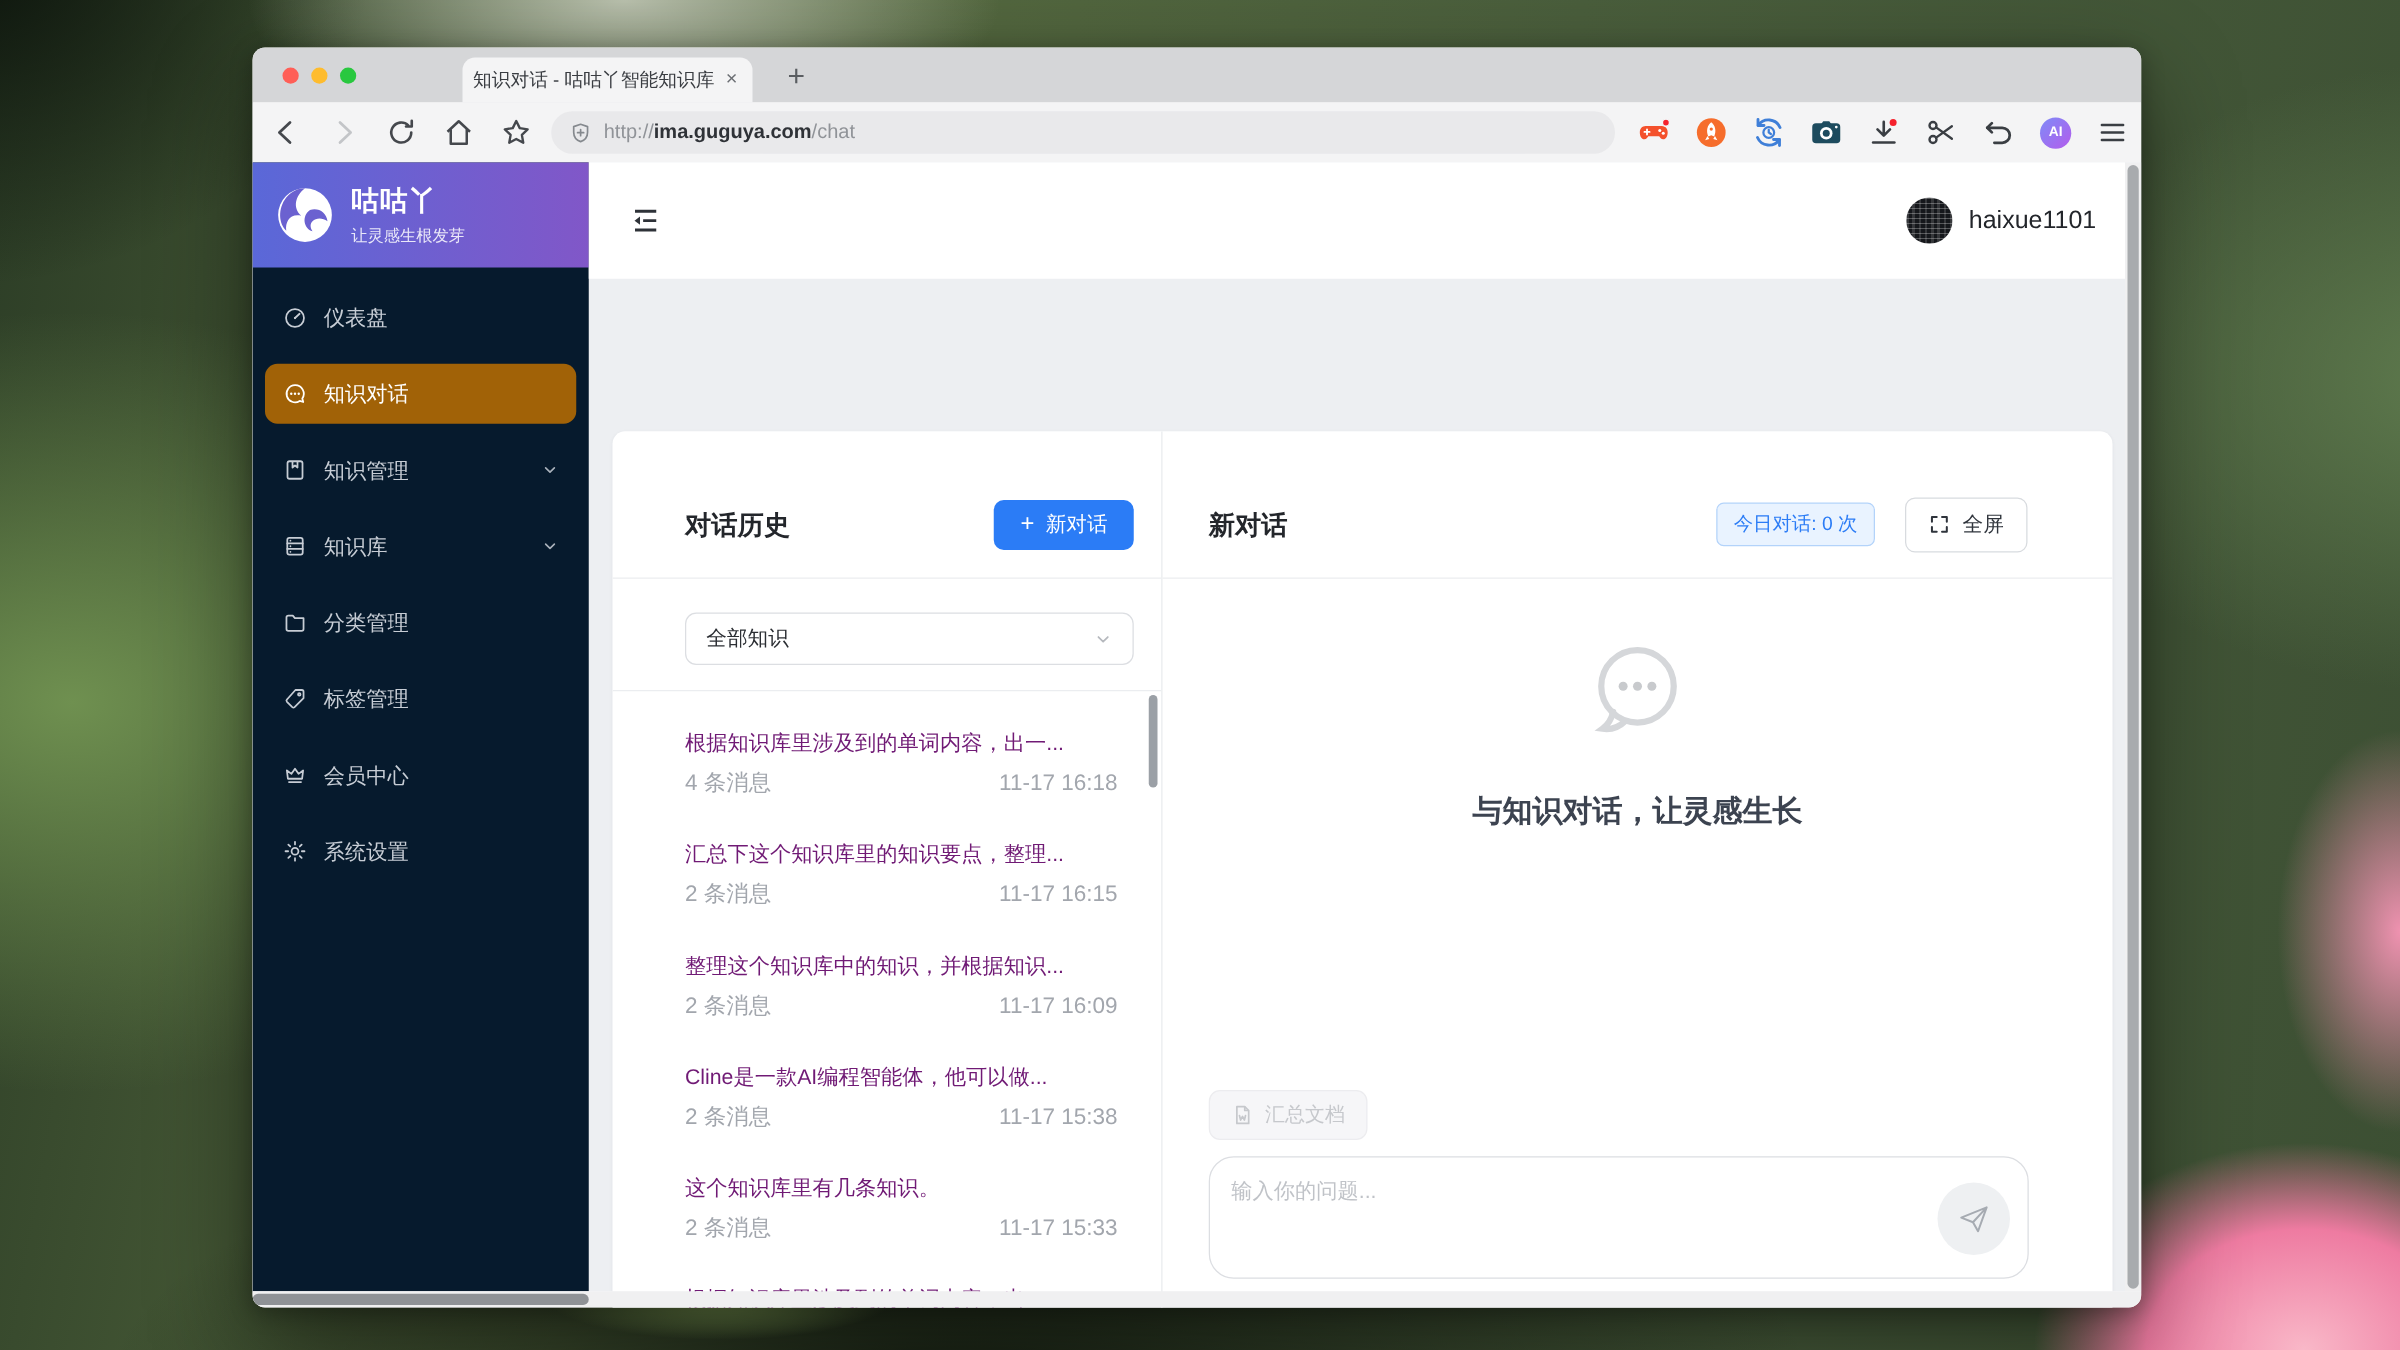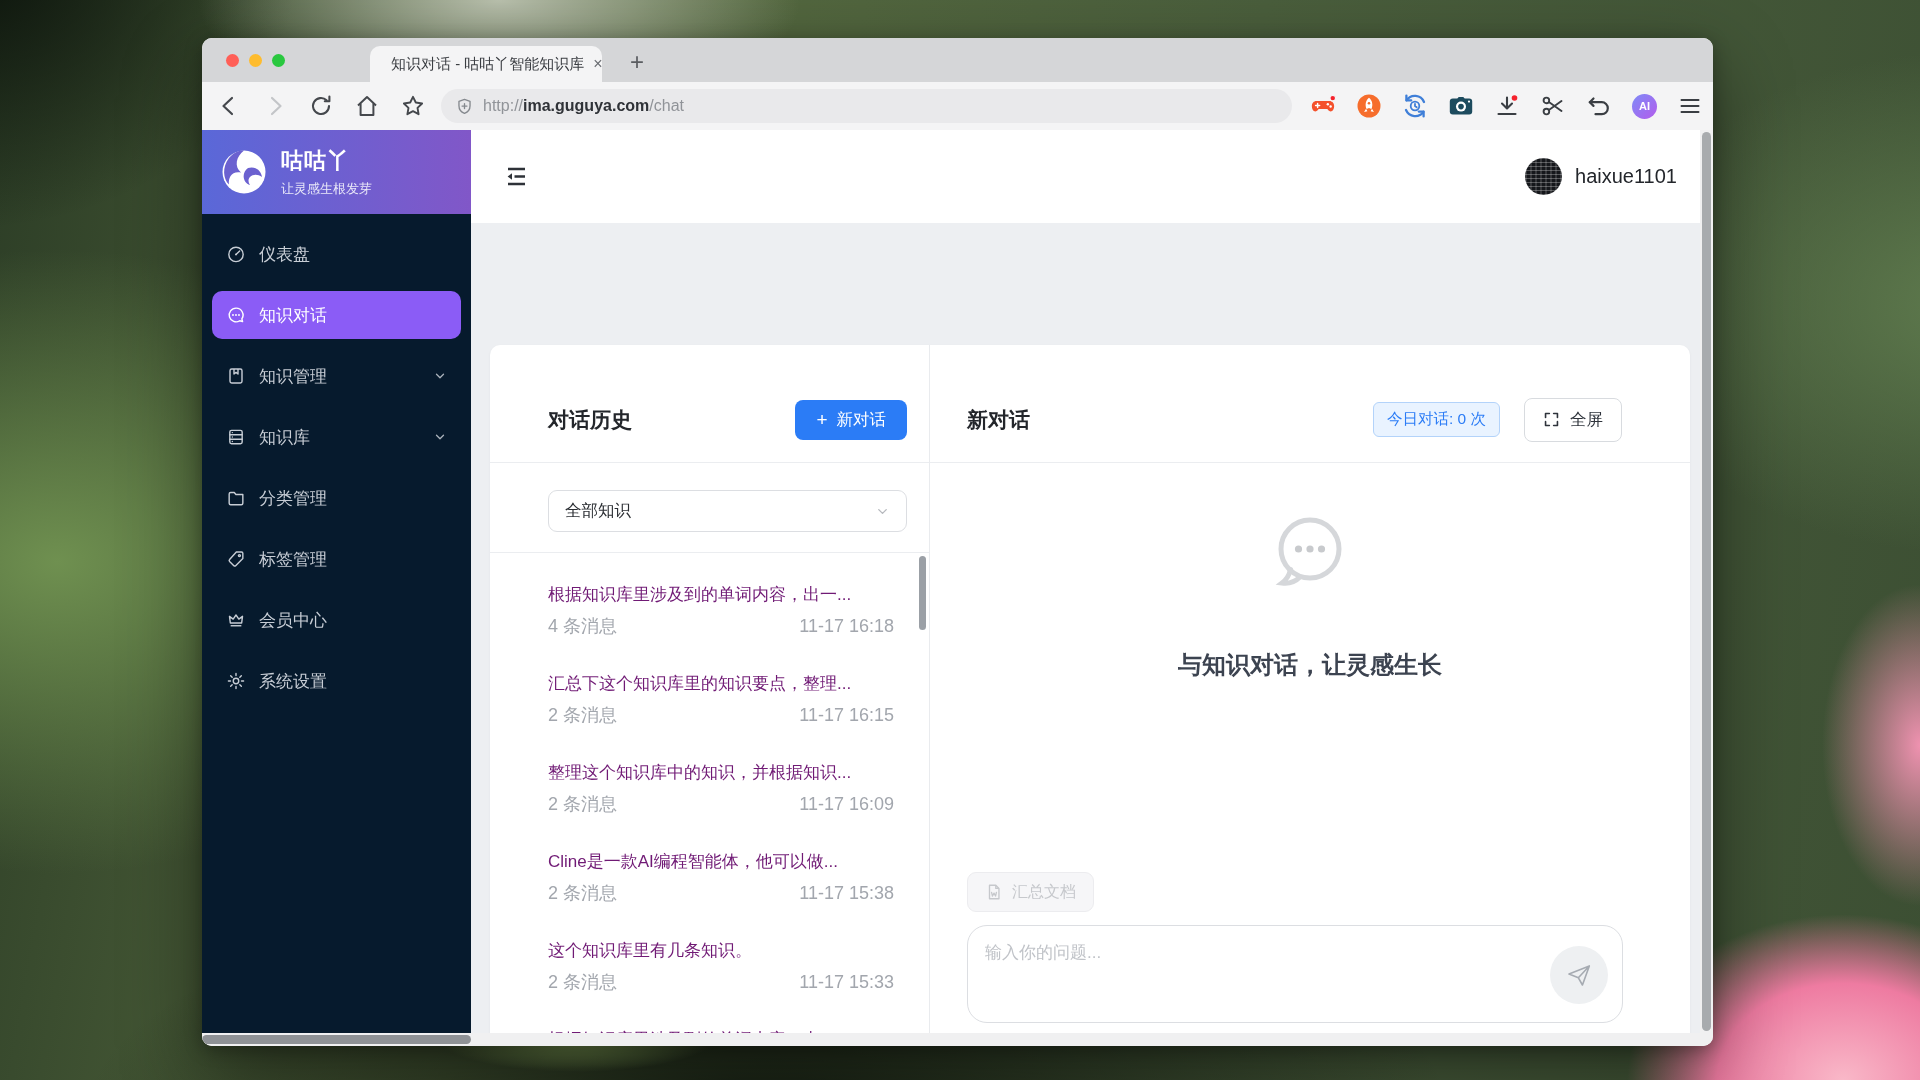--- a/index.html
+++ b/index.html
@@ -26,21 +26,21 @@
     border-radius:10px; overflow:hidden; background:#fff;
     box-shadow:0 30px 80px rgba(0,0,0,.45), 0 4px 18px rgba(0,0,0,.30);
   }
   .tabbar { position:absolute; left:0; top:0; right:0; height:44px; background:#d5d6d8; }
   .lights { position:absolute; left:24px; top:16px; display:flex; gap:10px; }
   .light { width:13px; height:13px; border-radius:50%; }
   .light.red{ background:#ff5f57; } .light.yellow{ background:#febc2e; } .light.green{ background:#29c83f; }
   .tab {
     position:absolute; left:168px; top:8px; width:232px; height:36px;
     background:#f4f4f5; border-radius:10px 10px 0 0;
-    display:flex; align-items:center; padding:0 12px; gap:9px;
+    display:flex; align-items:center; padding:0 12px; gap:9px;justify-content:flex-end;
   }
   .tab-title { font-size:15px; color:#3a3d42; white-space:nowrap; flex:1; }
   .tab-close { font-size:16px; color:#6b6e73; line-height:1; cursor:default; }
   .newtab { position:absolute; left:428px; top:10px; font-size:24px; color:#5a5d61; font-weight:300; }
 
   .toolbar { position:absolute; left:0; top:44px; right:0; height:48px; background:#f4f4f5; display:flex; align-items:center; }
   .nav-ic { width:26px; height:26px; margin-left:20px; flex:0 0 auto; }
   .nav-ic:first-child { margin-left:14px; }
   .urlbar {
     position:absolute; left:239px; top:7px; width:851px; height:34px;
@@ -65,21 +65,21 @@
   .logo-title { color:#fff; font-size:22px; font-weight:700; letter-spacing:1px; }
   .logo-sub { color:rgba(255,255,255,.85); font-size:13px; margin-top:4px; }
   .menu { padding:16px 0 0; }
   .menu-item {
     height:48px; margin:0 10px 13px; border-radius:10px; display:flex; align-items:center;
     padding:0 14px; gap:13px; color:#c7cdd5; font-size:17px; cursor:pointer;
   }
   .menu-item .mi-icon { width:20px; height:20px; flex:0 0 auto; }
   .menu-item .mi-label { flex:1; }
   .menu-item .mi-chevron { width:14px; height:14px; opacity:.85; }
-  .menu-item.active { background:#8b5cf6; color:#fff; }
+  .menu-item.active { background:#a16207; color:#fff; }
 
   .hdr {
     position:absolute; left:269px; top:0; right:13px; height:93px; background:#fff;
     display:flex; align-items:center; padding:0 23px 0 32px;
   }
   .collapse-ic { width:27px; height:27px; }
   .hdr-user { margin-left:auto; display:flex; align-items:center; gap:13px; }
   .avatar {
     width:37px; height:37px; border-radius:50%; background:#15171b;
     background-image:repeating-linear-gradient(0deg, rgba(255,255,255,.28) 0 1px, transparent 1px 4px),
@@ -127,21 +127,21 @@
     background:#e9f3ff; border:1px solid #b3d3fa; border-radius:6px; color:#2b7cf6; font-size:15.5px;
   }
   .btn-full {
     margin-left:24px; height:44px; background:#fff; border:1px solid #d8dbdf; border-radius:8px;
     display:flex; align-items:center; gap:10px; padding:0 18px; font-size:16.5px; color:#2f343c;
     cursor:pointer; font-family:inherit;
   }
   .btn-full svg { width:17px; height:17px; }
   .empty { position:absolute; left:0; right:0; top:118px; text-align:center; }
   .empty-ic { width:96px; height:96px; margin:42px auto 0; }
-  .empty-text { margin-top:48px; font-size:24px; font-weight:600; color:#3c4350; }
+  .empty-text { margin-top:32px; font-size:24px; font-weight:600; color:#3c4350; }
   .chat-bottom { position:absolute; left:37px; right:67px; bottom:76px; }
   .btn-summary {
     height:40px; background:#f6f6f8; border:1px solid #ececef; border-radius:9px; color:#c6c8cc;
     display:inline-flex; align-items:center; gap:9px; padding:0 17px; font-size:16px;
     font-family:inherit; cursor:default;
   }
   .btn-summary svg { width:18px; height:18px; }
   .ask-box { position:relative; margin-top:13px; height:98px; border:1px solid #dcdee2; border-radius:20px; background:#fff; }
   .ask-input {
     width:100%; height:100%; border:none; outline:none; resize:none; background:transparent;

